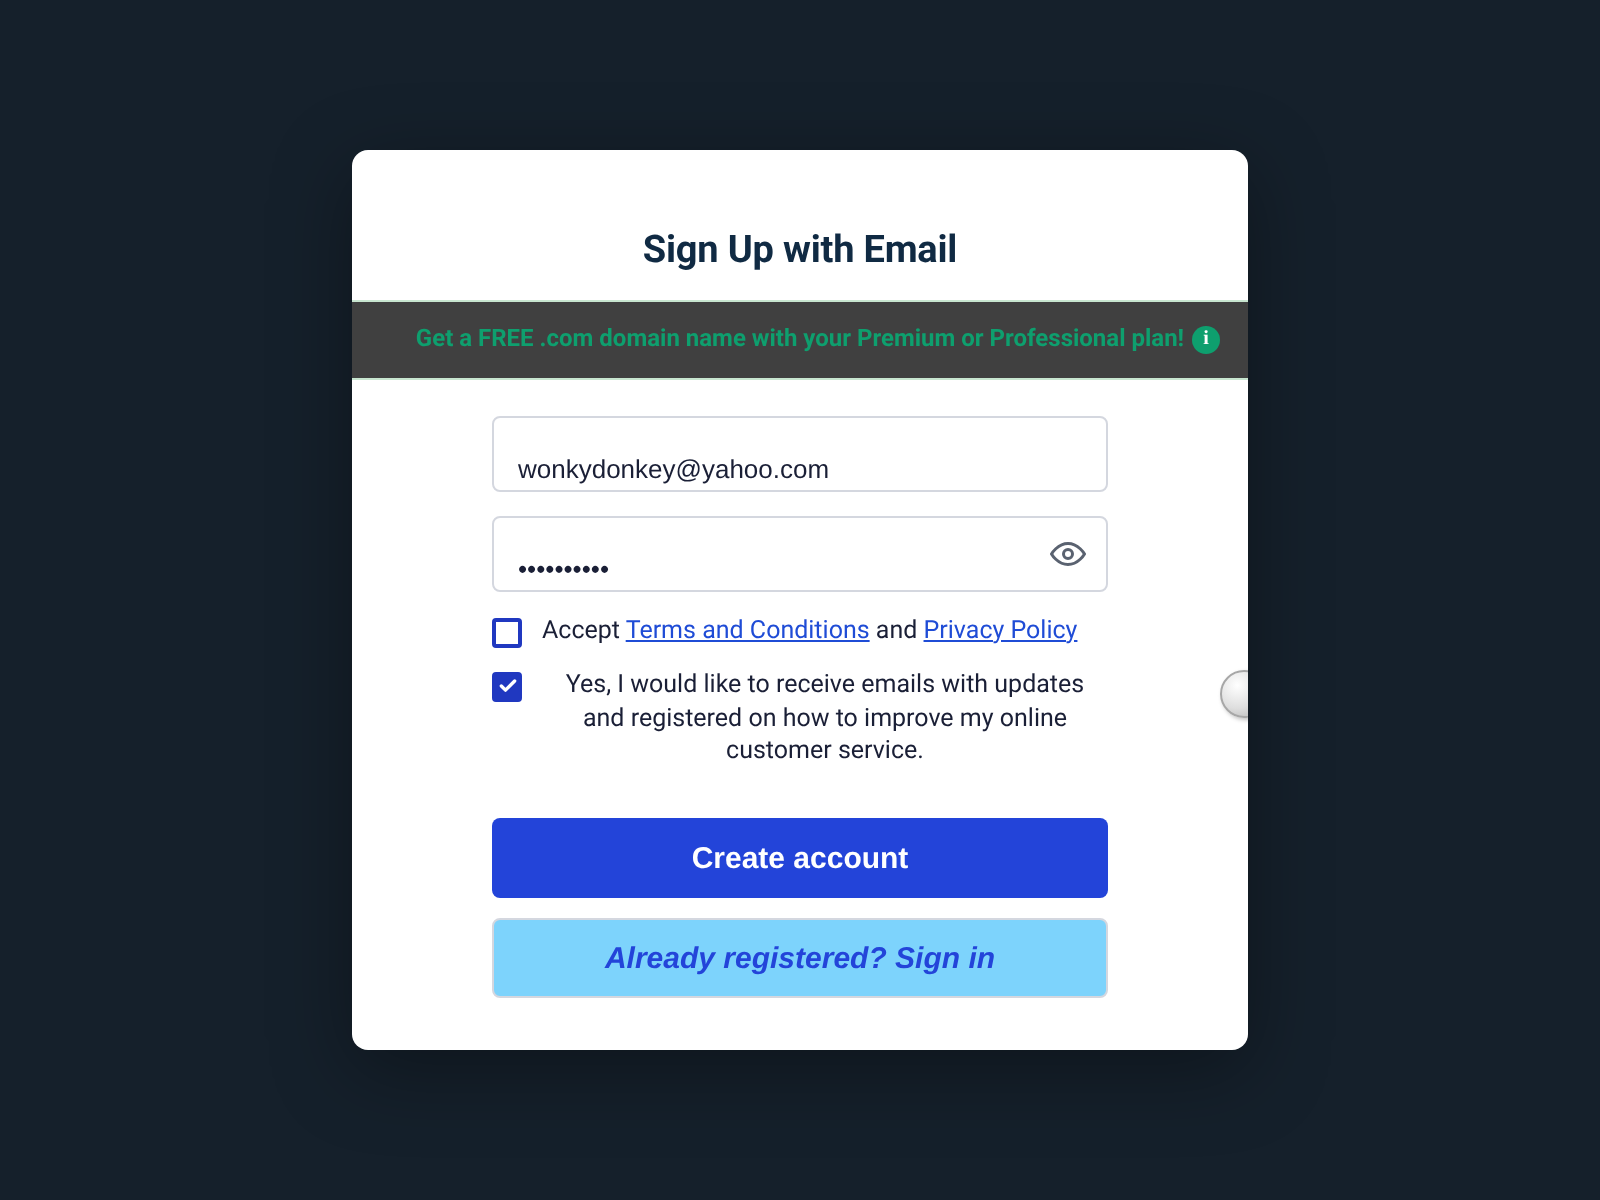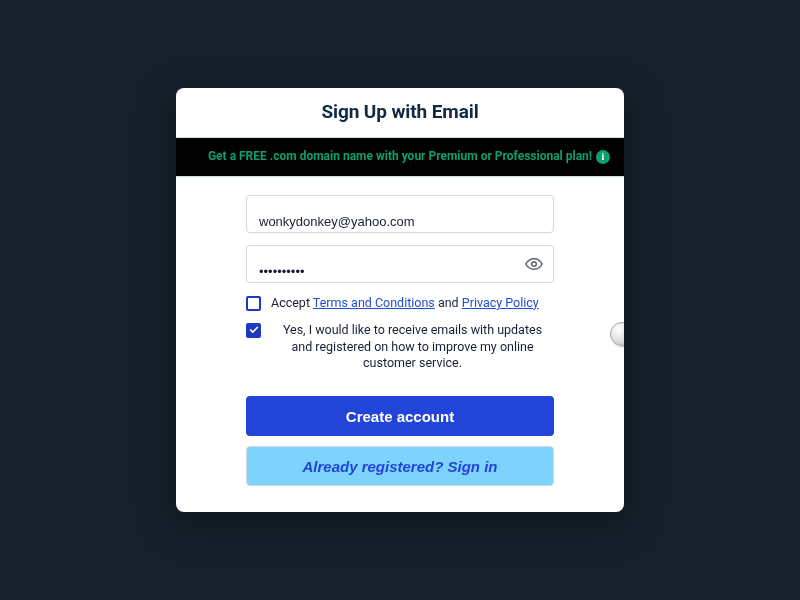--- a/index.html
+++ b/index.html
@@ -13,31 +13,31 @@
   .page { width: 800px; height: 600px; display:flex; align-items:center; justify-content:center; }
   .modal {
     width: 448px;
     background: #ffffff;
     border-radius: 8px;
     box-shadow: 0 10px 40px rgba(0,0,0,0.35);
     overflow: hidden;
     position: relative;
   }
   .modal-header {
-    padding: 12px 24px 14px;
+    padding: 38px 24px 14px;
     text-align:center;
   }
   .modal-title {
     font-size: 19px;
     font-weight: 700;
     color: #102a43;
     letter-spacing: -0.1px;
   }
   .promo {
-    background: #000000;
+    background: #404040;
     padding: 10px 25px 12px;
     text-align:center;
     position: relative;
     border-top: 1px solid #c8e6d0;
     border-bottom: 1px solid #c8e6d0;
   }
   .promo-text {
     font-size: 12px;
     font-weight: 700;
     color: #0e9f6e;

